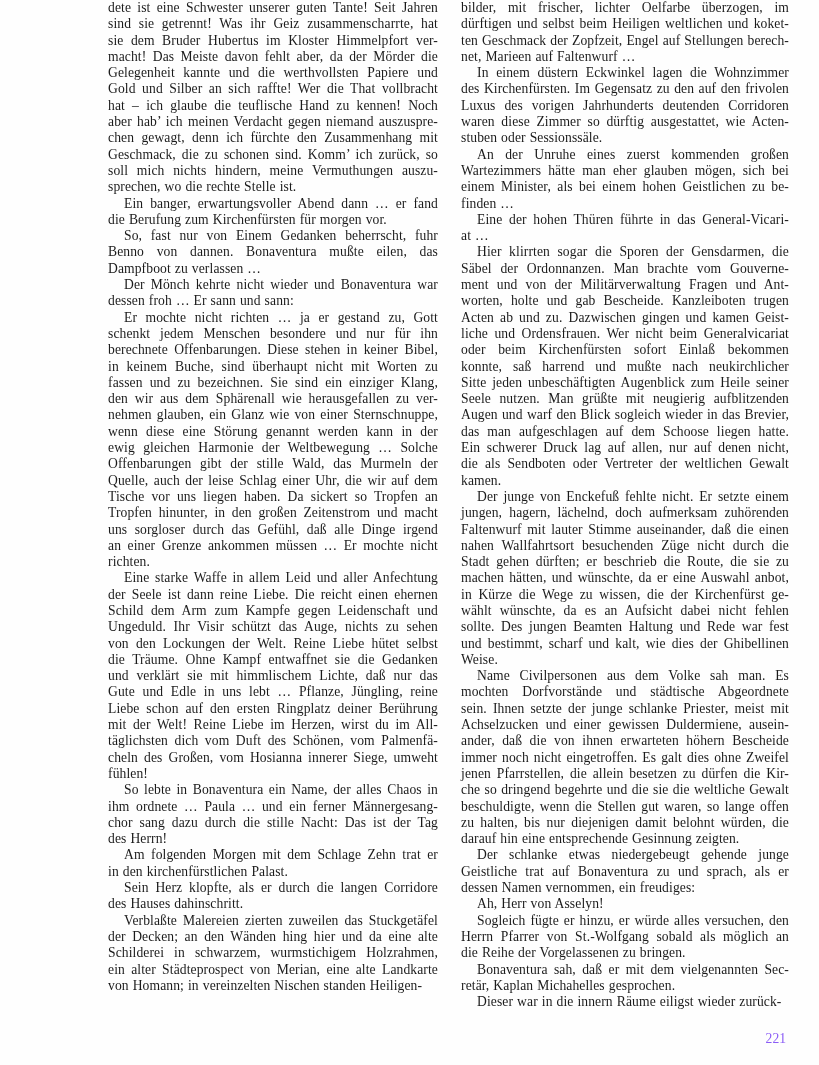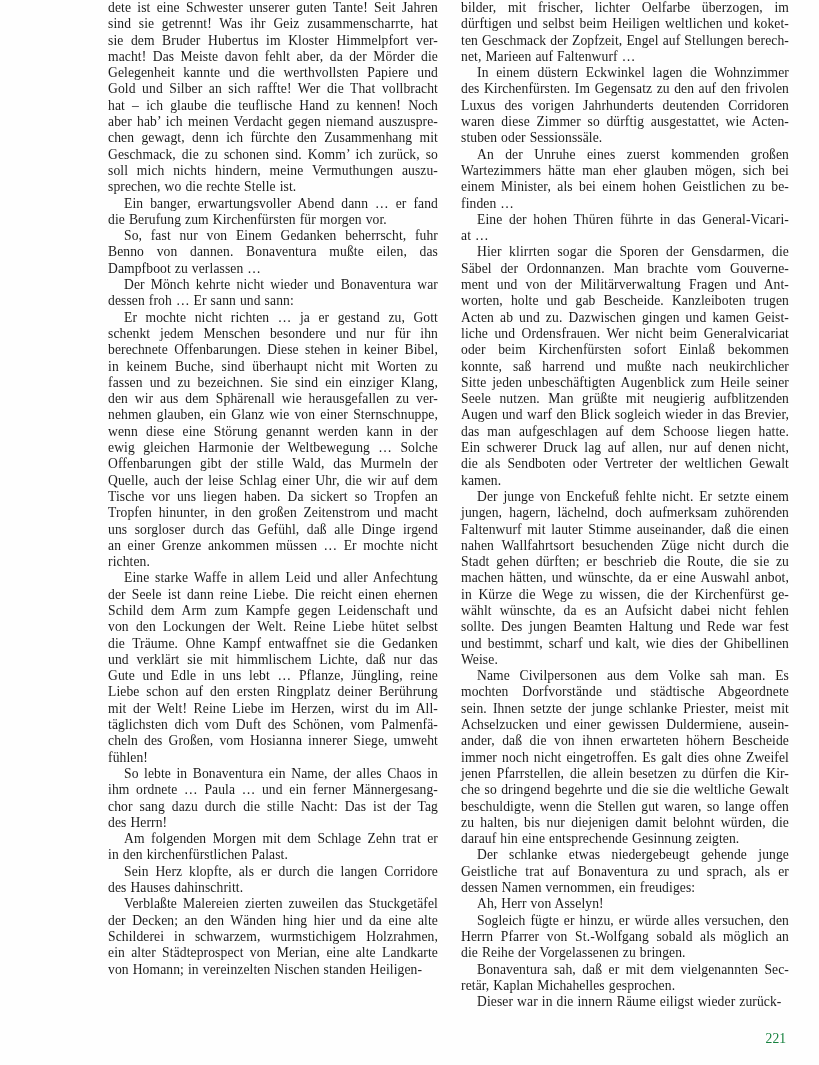--- a/index.html
+++ b/index.html
@@ -32,21 +32,21 @@
   .line.last { text-align-last: left; }
   .para.indent .line.first { text-indent: 16px; }
   .pageno {
     position: absolute;
     top: 1031px;
     left: 461px;
     width: 325px;
     text-align: right;
     font-size: 13.6px;
     font-family: "Liberation Serif", "DejaVu Serif", serif;
-    color: #15803d;
+    color: #8b5cf6;
   }
 </style>
 </head>
 <body>
 
 <div class="page">
   <div class="col col-left">
       <div class="para">
         <div class="line first">dete ist eine Schwester unserer guten Tante! Seit Jahren</div>
         <div class="line">sind sie getrennt! Was ihr Geiz zusammenscharrte, hat</div>
@@ -89,20 +89,21 @@
         <div class="line">Tische vor uns liegen haben. Da sickert so Tropfen an</div>
         <div class="line">Tropfen hinunter, in den großen Zeitenstrom und macht</div>
         <div class="line">uns sorgloser durch das Gefühl, daß alle Dinge irgend</div>
         <div class="line">an einer Grenze ankommen müssen … Er mochte nicht</div>
         <div class="line last">richten.</div>
       </div>
       <div class="para indent">
         <div class="line first">Eine starke Waffe in allem Leid und aller Anfechtung</div>
         <div class="line">der Seele ist dann reine Liebe. Die reicht einen ehernen</div>
         <div class="line">Schild dem Arm zum Kampfe gegen Leidenschaft und</div>
+        <div class="line">Ungeduld. Ihr Visir schützt das Auge, nichts zu sehen</div>
         <div class="line">von den Lockungen der Welt. Reine Liebe hütet selbst</div>
         <div class="line">die Träume. Ohne Kampf entwaffnet sie die Gedanken</div>
         <div class="line">und verklärt sie mit himmlischem Lichte, daß nur das</div>
         <div class="line">Gute und Edle in uns lebt … Pflanze, Jüngling, reine</div>
         <div class="line">Liebe schon auf den ersten Ringplatz deiner Berührung</div>
         <div class="line">mit der Welt! Reine Liebe im Herzen, wirst du im All-</div>
         <div class="line">täglichsten dich vom Duft des Schönen, vom Palmenfä-</div>
         <div class="line">cheln des Großen, vom Hosianna innerer Siege, umweht</div>
         <div class="line last">fühlen!</div>
       </div>

